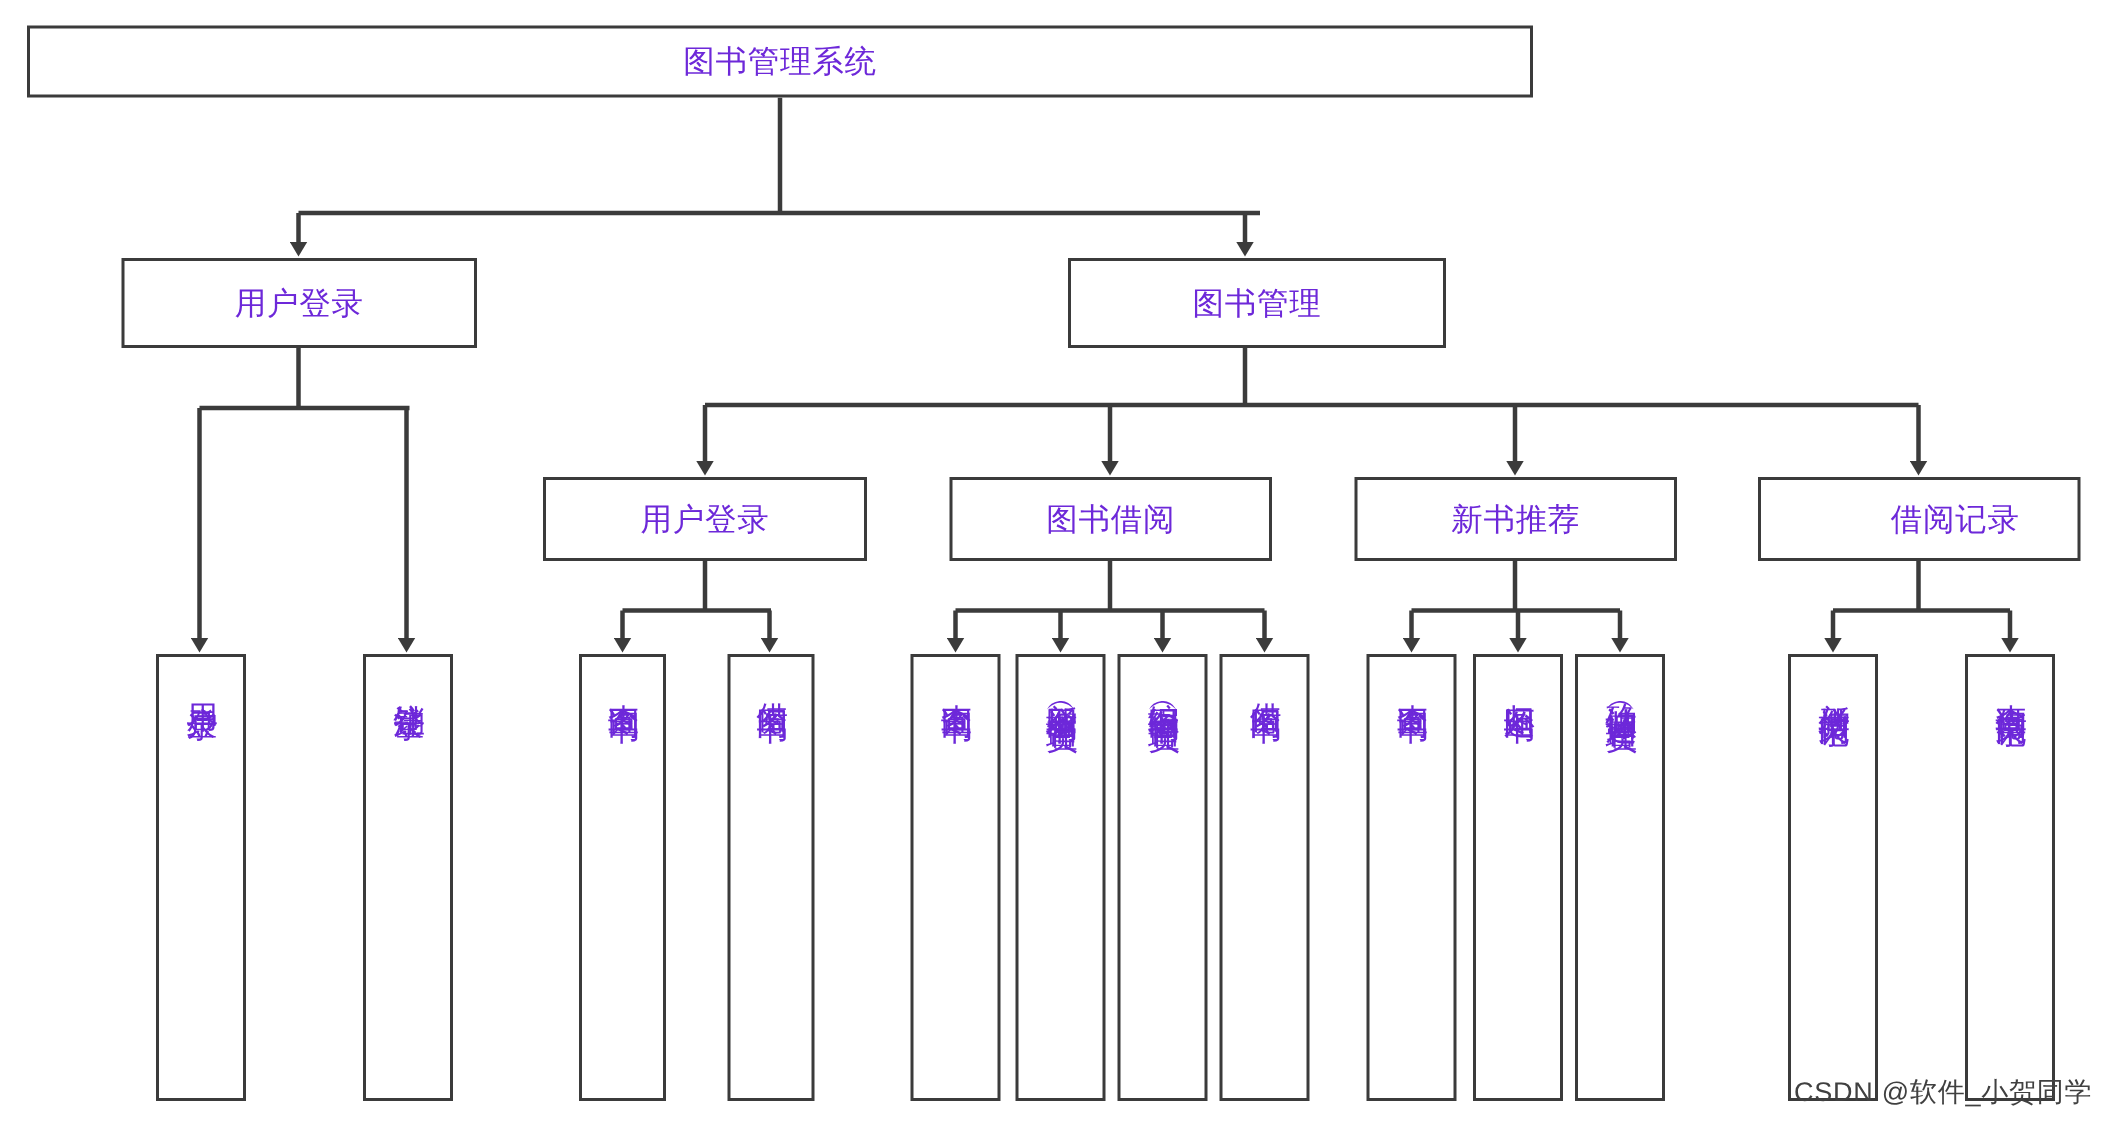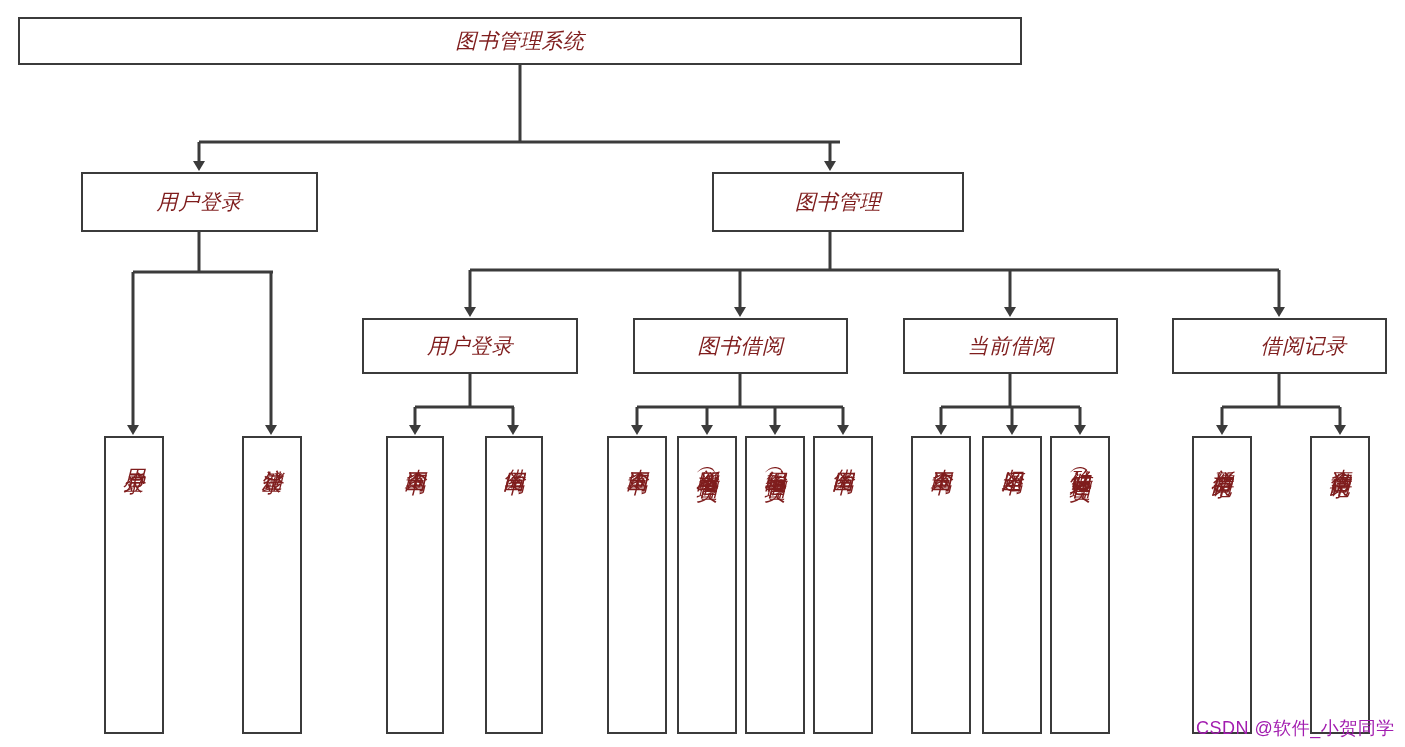--- a/index.html
+++ b/index.html
@@ -26,43 +26,42 @@
     pointer-events: none;
   }
   .node {
     position: absolute;
     box-sizing: border-box;
     border: 2.2px solid #3b3b3b;
     background: #ffffff;
     display: flex;
     align-items: center;
     justify-content: center;
-    color: #7f1d1d;
-    font-style: italic;
+    color: #6d28d9;
   }
   .node.horiz {
     font-size: 21px;
     letter-spacing: 0.5px;
   }
   .node.vert {
     padding-top: 14px;
     align-items: flex-start;
     justify-content: center;
   }
   .node.vert .vtext {
     writing-mode: vertical-rl;
     text-orientation: upright;
     font-size: 21px;
     line-height: 1.32;
     letter-spacing: 2px;
     white-space: nowrap;
   }
   .watermark {
     position: absolute;
-    color: #a21caf;
+    color: #404040;
     font-size: 18px;
     white-space: nowrap;
     letter-spacing: 0.5px;
   }
 </style>
 </head>
 <body>
 
 <div id="canvas">
 
@@ -127,21 +126,21 @@
     <span>图书管理</span>
   </div>
 
   <div class="node horiz" style="left:362px; top:318px; width:216px; height:56px;">
     <span>用户登录</span>
   </div>
   <div class="node horiz" style="left:633px; top:318px; width:215px; height:56px;">
     <span>图书借阅</span>
   </div>
   <div class="node horiz" style="left:903px; top:318px; width:215px; height:56px;">
-    <span>当前借阅</span>
+    <span>新书推荐</span>
   </div>
   <div class="node horiz" style="left:1172px; top:318px; width:215px; height:56px;padding-left:48px;">
     <span>借阅记录</span>
   </div>
 
   <div class="node vert" style="left:104px; top:436px; width:60px; height:298px;">
     <span class="vtext">用户登录</span>
   </div>
   <div class="node vert" style="left:242px; top:436px; width:60px; height:298px;">
     <span class="vtext">注销登录</span>

